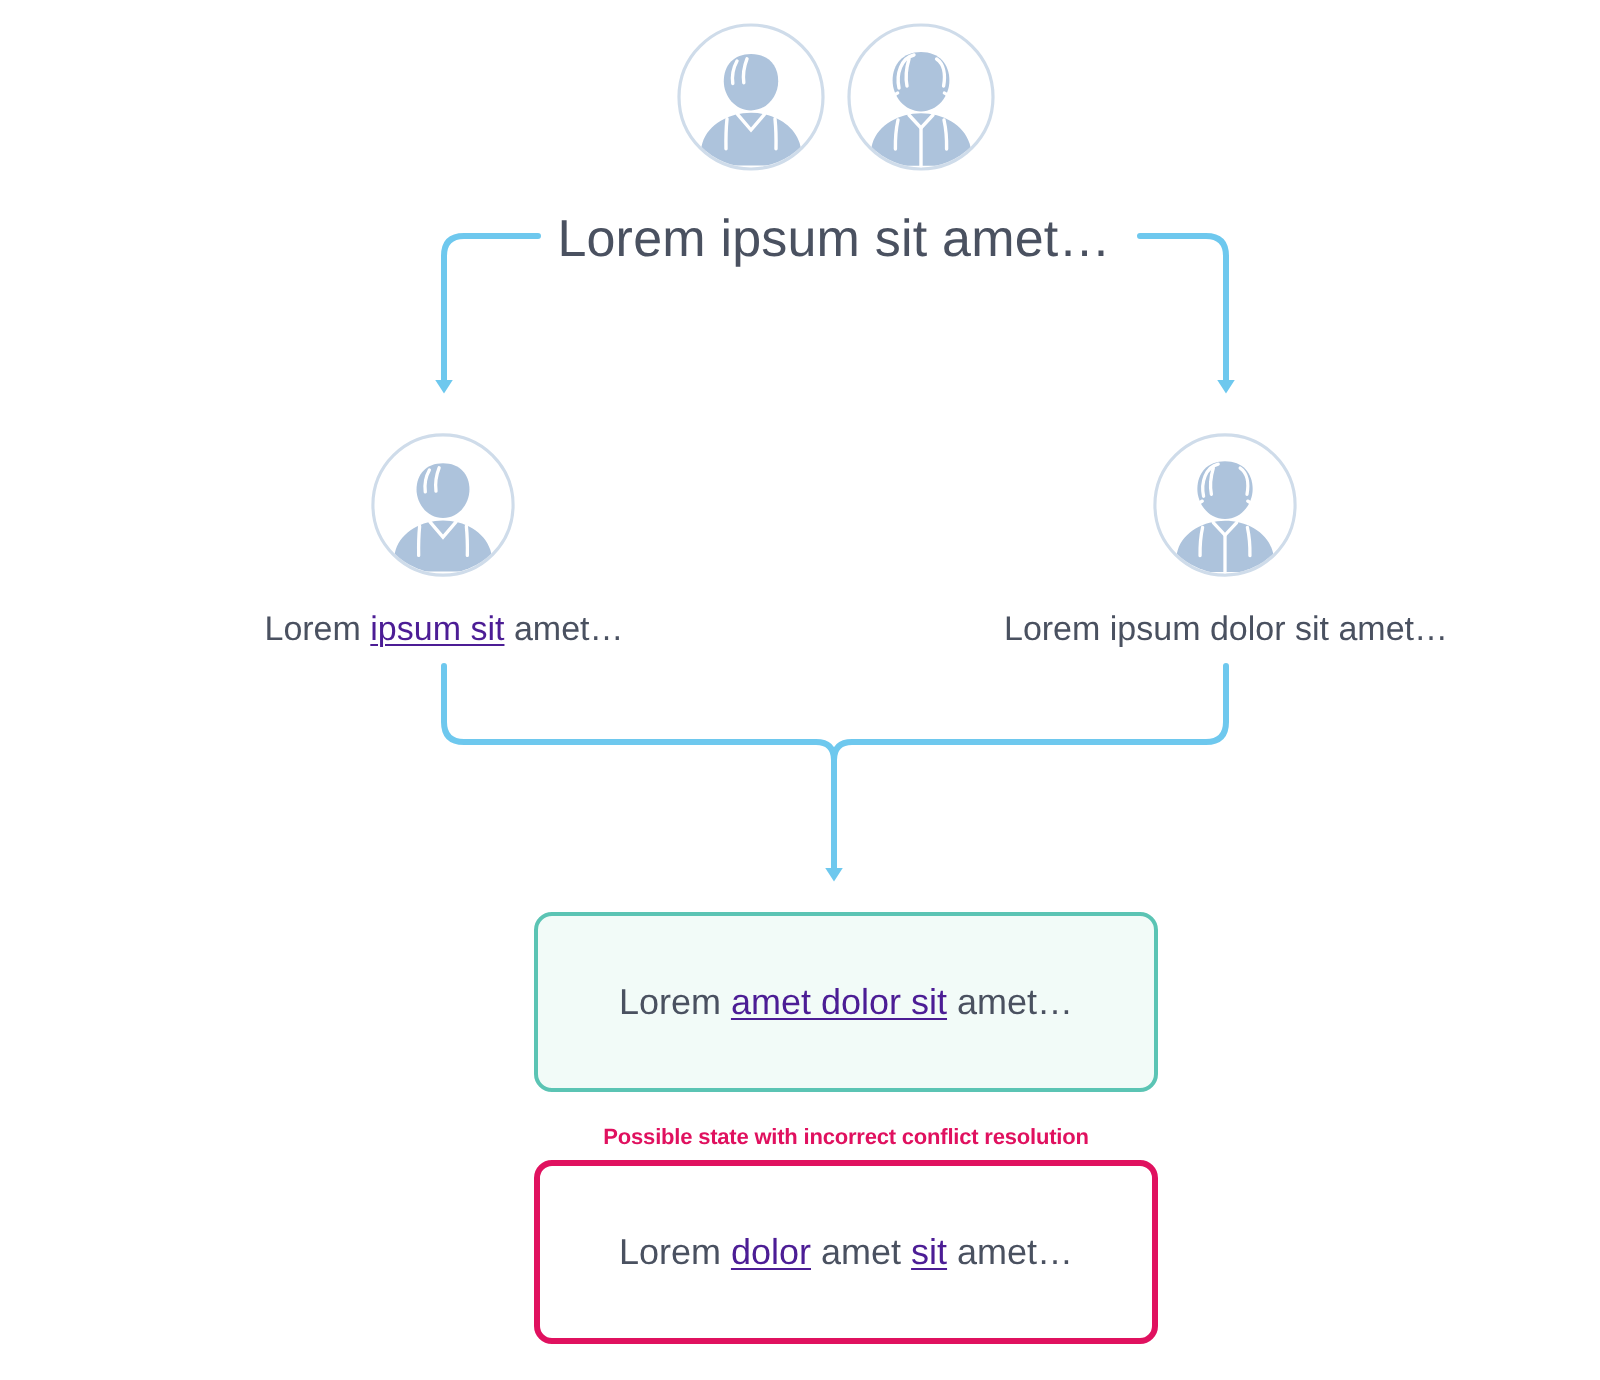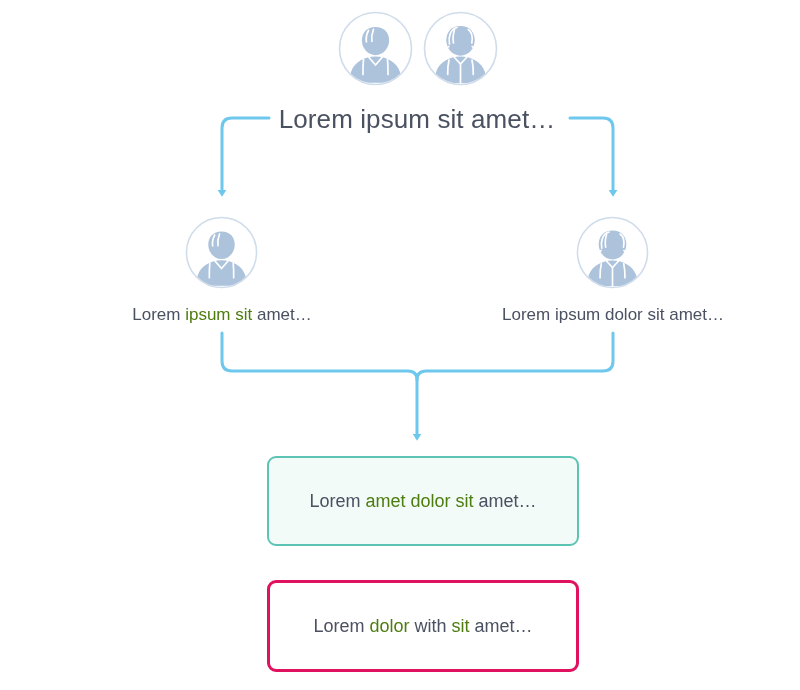--- a/index.html
+++ b/index.html
@@ -50,21 +50,22 @@
   }
   .branch-label {
     position: absolute;
     color: #4a5160;
     font-size: 17px;
     font-weight: 400;
     white-space: nowrap;
     text-align: center;
   }
   .hl {
-    color: #4d7c0f;
+    color: #4c1d95;
+    text-decoration: underline;
     text-underline-offset: 2px;
     text-decoration-thickness: 1px;
   }
 
   
   .result-box {
     position: absolute;
     box-sizing: border-box;
     display: flex;
     align-items: center;
@@ -226,20 +227,21 @@
   <div class="branch-label" style="left:446px; top:305px; width:300px;">
     <span>Lorem ipsum dolor sit amet…</span>
   </div>
 
   <div class="result-box" id="box-green">
     <div class="box-text">
       <span>Lorem </span><span class="hl">amet dolor sit</span><span> amet…</span>
     </div>
   </div>
 
+  <div id="warning-label">Possible state with incorrect conflict resolution</div>
 
   <div class="result-box" id="box-pink">
     <div class="box-text">
-      <span>Lorem </span><span class="hl">dolor</span><span> with </span><span class="hl">sit</span><span> amet…</span>
+      <span>Lorem </span><span class="hl">dolor</span><span> amet </span><span class="hl">sit</span><span> amet…</span>
     </div>
   </div>
 
 </div>
 
 </body></html>

